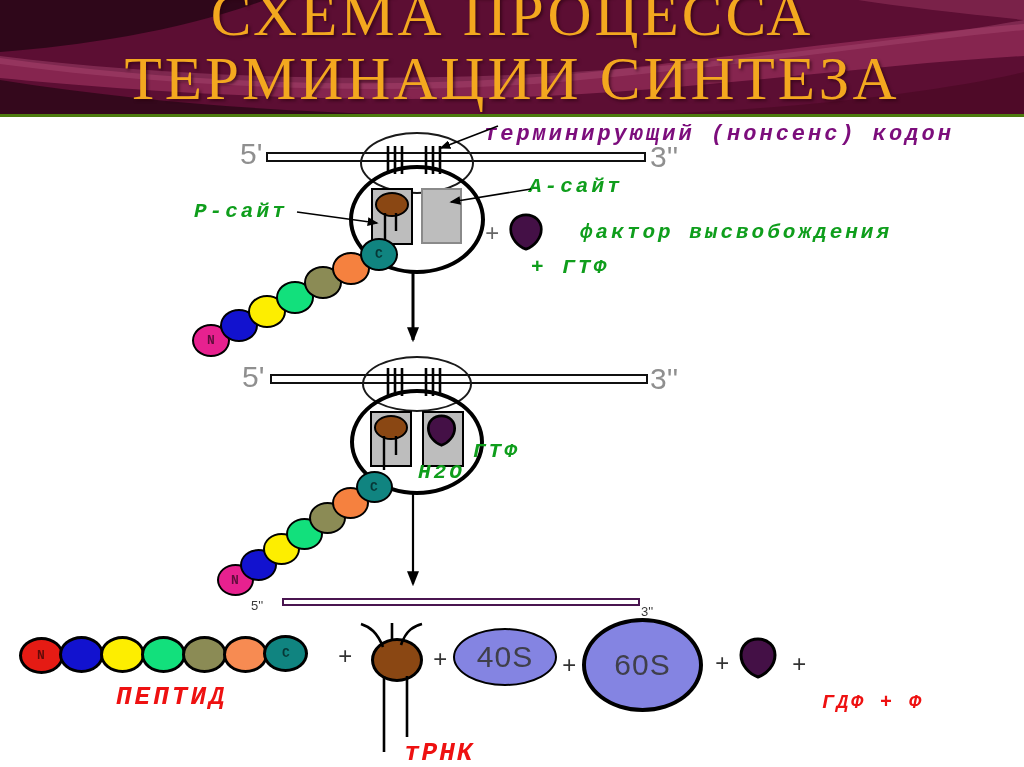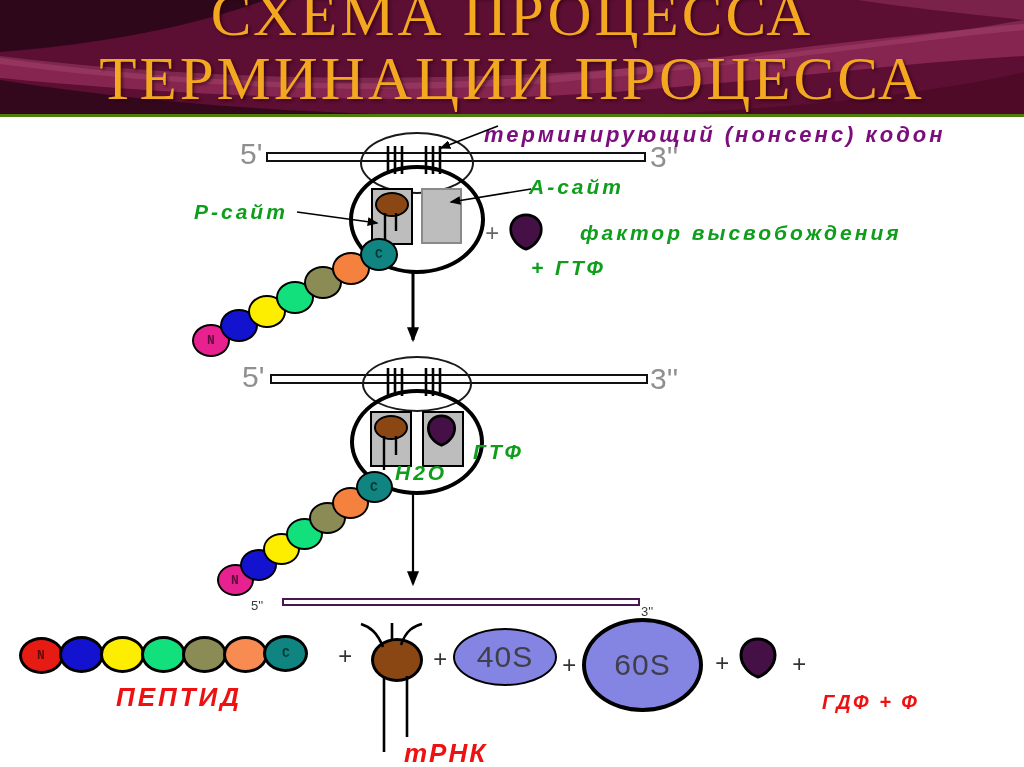--- a/index.html
+++ b/index.html
@@ -22,21 +22,21 @@
   .tadpole{position:absolute;background:var(--trna_brown);border:2.5px solid #000;border-radius:50%;}
   .subunit{position:absolute;border-radius:50%;background:var(--subunit_blue);
            display:flex;align-items:center;justify-content:center;
            color:#3f3f4a;font-size:30px;letter-spacing:1px;}
   .blob{position:absolute;}
   .residue{position:absolute;border-radius:50%;border-style:solid;border-color:#000;
            display:flex;align-items:center;justify-content:center;}
   .terminus{font-family:"Liberation Mono","DejaVu Sans Mono",monospace;font-size:13px;
             font-weight:bold;color:rgba(0,0,0,.58);}
   
-  .lbl{position:absolute;font-family:Liberation Sans, sans-serif;
+  .lbl{position:absolute;font-family:Liberation Mono, monospace;
        font-weight:bold;font-style:italic;white-space:nowrap;font-size:21px;letter-spacing:3px;}
   .green{color:var(--green_label);}
   .purplelbl{color:var(--purple_label);font-size:22px;}
   .red{color:var(--red_label);font-size:26px;}
   .red.gdp{font-size:20px;letter-spacing:2.5px;}
   .prime{position:absolute;color:var(--gray_prime);font-size:30px;
          font-family:"Liberation Sans",sans-serif;white-space:nowrap;}
   .prime.sm{font-size:13px;color:#3a3a3a;}
   .plus{position:absolute;font-family:"Liberation Mono",monospace;font-size:24px;color:#4a4a4a;}
   .connectors{position:absolute;left:0;top:0;pointer-events:none;}
@@ -51,21 +51,21 @@
     <svg viewBox="0 0 1024 114" preserveAspectRatio="none">
       <path d="M0 0 L265 0 C185 30 82 46 0 52 Z" style="fill:var(--dark_corner)" opacity="0.92"></path>
       <path d="M0 58 C200 86 420 92 610 70 C780 50 930 32 1024 24 L1024 56 C880 64 700 90 520 97 C340 104 140 92 0 78 Z" style="fill:var(--swoosh_light)" opacity="0.85"></path>
       <path d="M0 56 C240 86 520 84 760 56 C880 42 970 30 1024 20 L1024 30 C900 42 760 64 560 82 C360 98 150 84 0 64 Z" style="fill:var(--swoosh_bright)" opacity="0.45"></path>
       <path d="M0 80 C140 102 260 110 380 114 L0 114 Z" fill="#30081a" opacity="0.9"></path>
       <path d="M858 0 L1024 0 L1024 20 C958 13 903 7 858 0 Z" fill="#8d3159" opacity="0.6"></path>
       <path d="M660 114 C800 108 940 92 1024 72 L1024 114 Z" fill="#45081f" opacity="0.55"></path>
     </svg>
     <div class="title">
       <div>СХЕМА ПРОЦЕССА</div>
-      <div>ТЕРМИНАЦИИ ПРОЦЕССА</div>
+      <div>ТЕРМИНАЦИИ СИНТЕЗА</div>
     </div>
   </div>
 
   <div class="bar" style="left:266px;top:152px;width:376px;"></div>
   <div class="prime" style="left:240px;top:137px;">5'</div>
   <div class="prime" style="left:650px;top:140px;">3''</div>
   <div class="oval thin" style="left:360px;top:132px;width:110px;height:58px;"></div>
   <div class="oval thick" style="left:349px;top:165px;width:128px;height:101px;"></div>
   <div class="site" style="left:371px;top:188px;width:38px;height:53px;border:2px solid #000;"></div>
   <div class="site" style="left:421px;top:188px;width:37px;height:52px;border:2px solid #8a8a8a;"></div>
@@ -89,21 +89,21 @@
   <div class="oval thick" style="left:350px;top:389px;width:126px;height:98px;"></div>
   <div class="site" style="left:370px;top:411px;width:38px;height:52px;border:2px solid #000;"></div>
   <div class="site" style="left:422px;top:411px;width:38px;height:52px;border:2px solid #000;"></div>
   <div class="tadpole" style="left:374px;top:415px;width:30px;height:21px;"></div>
 
   <svg class="blob" style="left:426px;top:414px;" width="31" height="33" viewBox="0 0 40 42">
     <path d="M20 2 C30 2 37 9 37 18 C37 28 29 37 20 40 C11 37 3 28 3 18 C3 9 10 2 20 2 Z" style="fill:var(--factor_purple)" stroke="#000" stroke-width="3.5"></path>
   </svg>
 
   <div class="lbl green" style="left:473px;top:440px;">ГТФ</div>
-  <div class="lbl green" style="left:395px;top:461px;">Н2О</div>
+  <div class="lbl green" style="left:418px;top:461px;">Н2О</div>
 
   <div class="bar dark" style="left:282px;top:598px;width:354px;"></div>
   <div class="prime sm" style="left:251px;top:598px;">5''</div>
   <div class="prime sm" style="left:641px;top:604px;">3''</div>
 
   <div class="lbl red" style="left:116px;top:682px;">ПЕПТИД</div>
   <div class="plus" style="left:338px;top:644px;color:#333;">+</div>
 
   <div class="tadpole" style="left:371px;top:638px;width:46px;height:38px;border-width:3px;"></div>
   <div class="lbl red" style="left:404px;top:738px;letter-spacing:2px;">тРНК</div>

